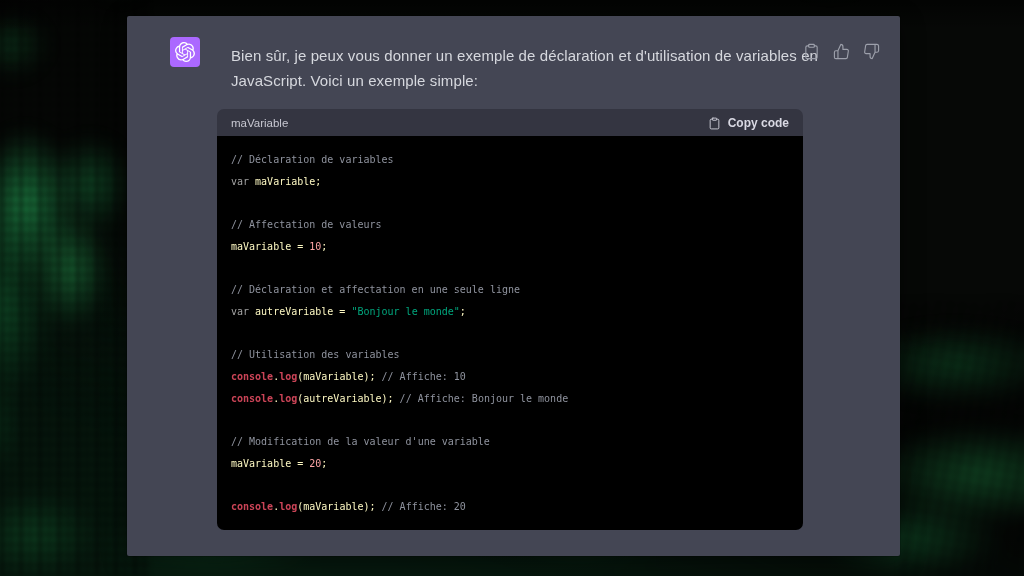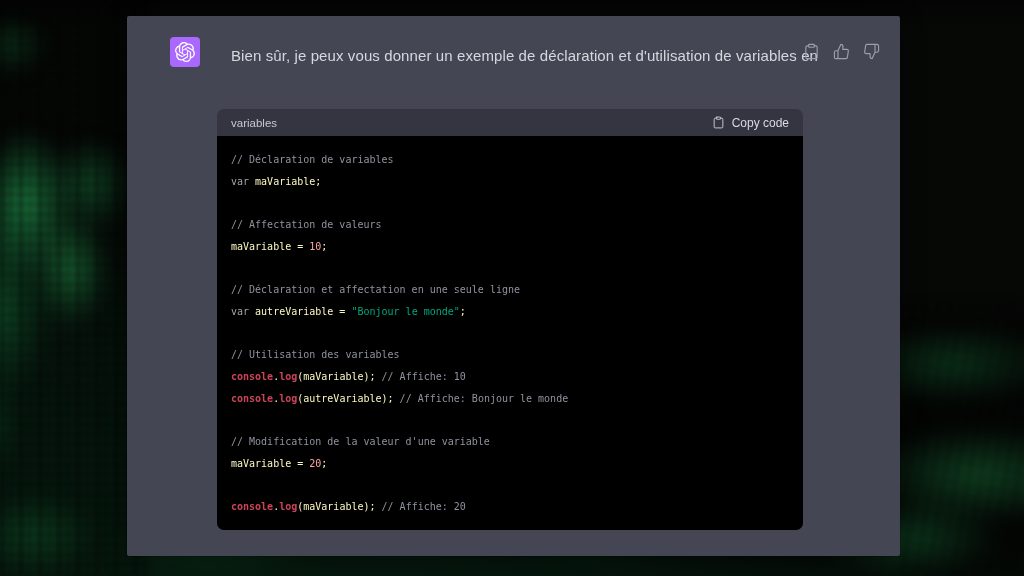--- a/index.html
+++ b/index.html
@@ -83,22 +83,22 @@
     border-radius: 7px; overflow: hidden;
   }
   .code-header {
     height: 27px; background: #343541;
     display: flex; align-items: center; justify-content: space-between;
     padding: 0 14px;
   }
   .code-lang { color: #c7c7d1; font-size: 11.5px; }
   .copy-btn {
     background: none; border: none; cursor: pointer;
-    display: flex; align-items: flex-start; gap: 7px;
-    color: #d9d9e3; font-size: 12px; font-family: "Liberation Sans", sans-serif;
+    display: flex; align-items: flex-end; gap: 7px;
+    color: #d9d9e3; font-size: 12px; font-family: "Liberation Sans", sans-serif; font-weight: bold;
   }
   .copy-btn svg { width: 13px; height: 13px; stroke: #d9d9e3; fill: none; stroke-width: 1.6; stroke-linecap: round; stroke-linejoin: round; }
 
   .code-body {
     background: #000; height: 394px; padding: 13px 14px;
     font-family: "DejaVu Sans Mono", monospace; font-size: 10px;
     white-space: pre; overflow: hidden;
   }
   .code-line { height: 21.7px; line-height: 21.7px; }
   .code-line .pl  { color: #fef9c3; font-weight: normal; }
@@ -123,20 +123,21 @@
   <div class="avatar">
     <span style="display:flex;">
       <svg viewBox="0 0 24 24" xmlns="http://www.w3.org/2000/svg">
           <path d="M22.2819 9.8211a5.9847 5.9847 0 0 0-.5157-4.9108 6.0462 6.0462 0 0 0-6.5098-2.9A6.0651 6.0651 0 0 0 4.9807 4.1818a5.9847 5.9847 0 0 0-3.9977 2.9 6.0462 6.0462 0 0 0 .7427 7.0966 5.98 5.98 0 0 0 .511 4.9107 6.051 6.051 0 0 0 6.5146 2.9001A5.9847 5.9847 0 0 0 13.2599 24a6.0557 6.0557 0 0 0 5.7718-4.2058 5.9894 5.9894 0 0 0 3.9977-2.9001 6.0557 6.0557 0 0 0-.7475-7.073zm-9.022 12.6081a4.4755 4.4755 0 0 1-2.8764-1.0408l.1419-.0804 4.7783-2.7582a.7948.7948 0 0 0 .3927-.6813v-6.7369l2.02 1.1686a.071.071 0 0 1 .038.052v5.5826a4.504 4.504 0 0 1-4.4945 4.4944zm-9.6607-4.1254a4.4708 4.4708 0 0 1-.5346-3.0137l.142.0852 4.783 2.7582a.7712.7712 0 0 0 .7806 0l5.8428-3.3685v2.3324a.0804.0804 0 0 1-.0332.0615L9.74 19.9502a4.4992 4.4992 0 0 1-6.1408-1.6464zM2.3408 7.8956a4.485 4.485 0 0 1 2.3655-1.9728V11.6a.7664.7664 0 0 0 .3879.6765l5.8144 3.3543-2.0201 1.1685a.0757.0757 0 0 1-.071 0l-4.8303-2.7865A4.504 4.504 0 0 1 2.3408 7.8956zm16.5963 3.8558L13.1038 8.364 15.1192 7.2a.0757.0757 0 0 1 .071 0l4.8303 2.7913a4.4944 4.4944 0 0 1-.6765 8.1042v-5.6772a.79.79 0 0 0-.407-.667zm2.0107-3.0231l-.142-.0852-4.7735-2.7818a.7759.7759 0 0 0-.7854 0L9.409 9.2297V6.8974a.0662.0662 0 0 1 .0284-.0615l4.8303-2.7866a4.4992 4.4992 0 0 1 6.6802 4.66zM8.3065 12.863l-2.02-1.1638a.0804.0804 0 0 1-.038-.0567V6.0742a4.4992 4.4992 0 0 1 7.3757-3.4537l-.142.0805L8.704 5.459a.7948.7948 0 0 0-.3927.6813zm1.0976-2.3654l2.602-1.4998 2.6069 1.4998v2.9994l-2.5974 1.4997-2.6067-1.4997z"></path>
         </svg>
     </span>
   </div>
 
   <div class="msg-text">
     <div>Bien sûr, je peux vous donner un exemple de déclaration et d'utilisation de variables en</div>
+    <div>JavaScript. Voici un exemple simple:</div>
   </div>
 
   <div class="actions">
     <button class="action-btn">
       <span style="display:flex;">
         <svg viewBox="0 0 24 24">
             <path d="M16 4h2a2 2 0 0 1 2 2v14a2 2 0 0 1-2 2H6a2 2 0 0 1-2-2V6a2 2 0 0 1 2-2h2"></path>
             <rect x="8" y="2" width="8" height="4" rx="1"></rect>
           </svg>
       </span>
@@ -152,21 +153,21 @@
       <span style="display:flex;">
         <svg viewBox="0 0 24 24">
             <path d="M10 15v4a3 3 0 0 0 3 3l4-9V2H5.72a2 2 0 0 0-2 1.7l-1.38 9a2 2 0 0 0 2 2.3zm7-13h2.67A2.31 2.31 0 0 1 22 4v7a2.31 2.31 0 0 1-2.33 2H17"></path>
           </svg>
       </span>
     </button>
   </div>
 
   <div class="code-block">
     <div class="code-header">
-      <span class="code-lang">variables</span>
+      <span class="code-lang">maVariable</span>
       <button class="copy-btn">
         <span style="display:flex;">
           <svg viewBox="0 0 24 24">
               <path d="M16 4h2a2 2 0 0 1 2 2v14a2 2 0 0 1-2 2H6a2 2 0 0 1-2-2V6a2 2 0 0 1 2-2h2"></path>
               <rect x="8" y="2" width="8" height="4" rx="1"></rect>
             </svg>
         </span>
         <span>Copy code</span>
       </button>
     </div>

